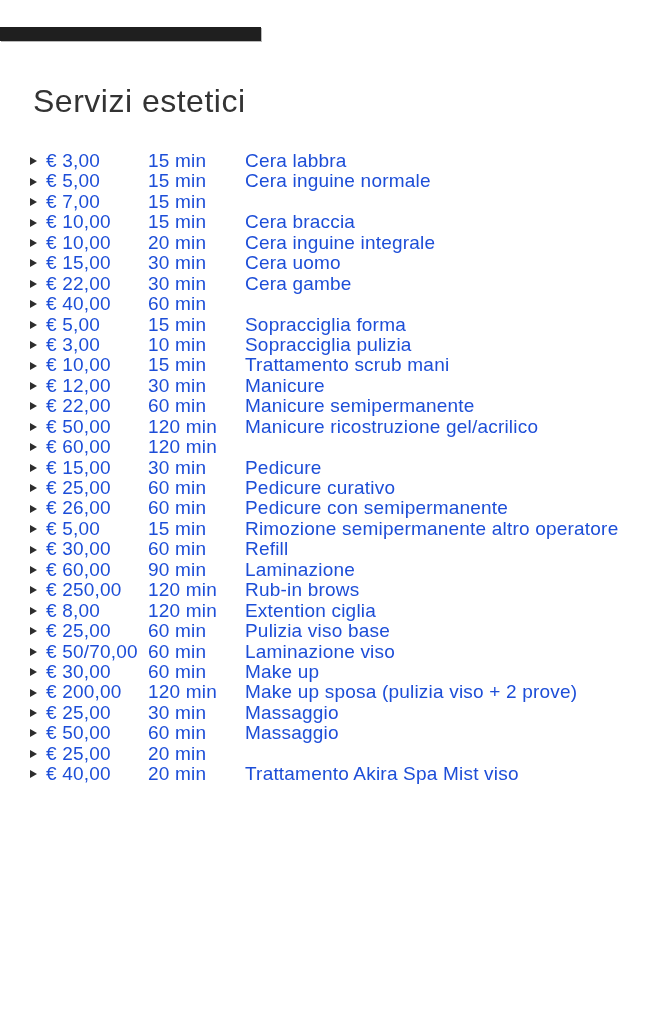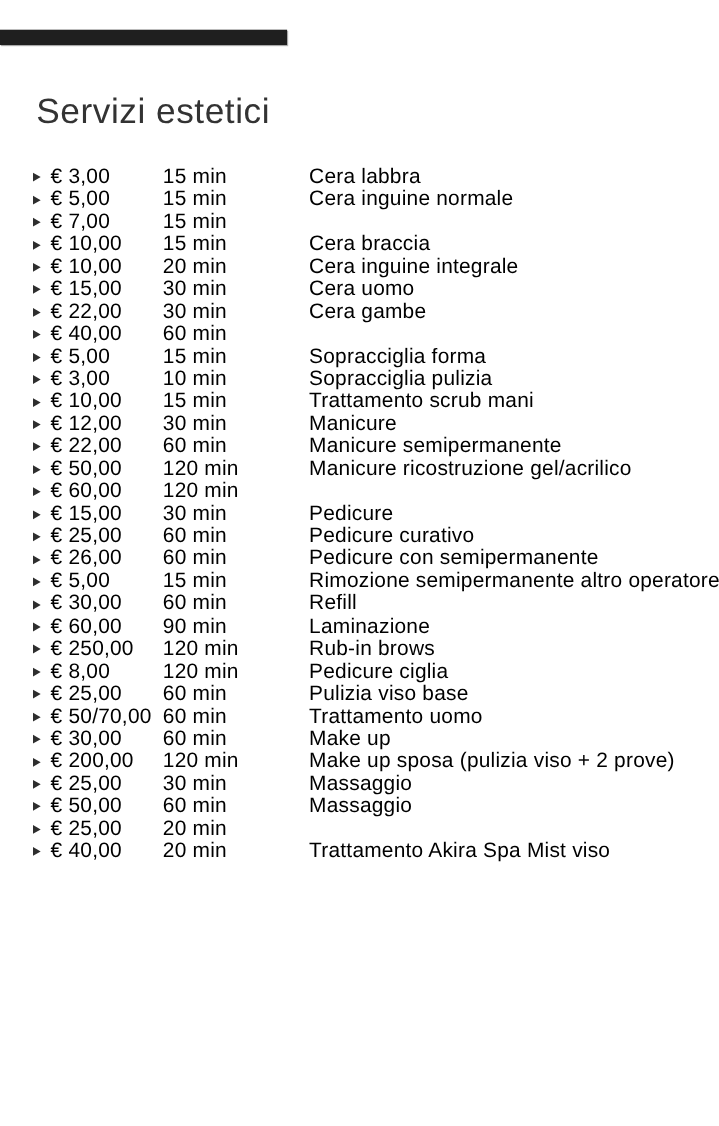--- a/index.html
+++ b/index.html
@@ -36,41 +36,40 @@
     top: 151px;
     width: 610px;
   }
   .service-row {
     display: flex;
     align-items: center;
     height: 20.45px;
     font-size: 19px;
     line-height: 20.45px;
     letter-spacing: 0.2px;
-    color: #000000;
+    color: #1d4ed8;
     white-space: nowrap;
   }
   .bullet-icon {
     width: 0;
     height: 0;
     border-left: 7px solid #2e2e2e;
     border-top: 4.5px solid transparent;
     border-bottom: 4.5px solid transparent;
     margin-right: 9px;
     flex: 0 0 auto;
   }
   .col-price {
     flex: 0 0 102px;
   }
   .col-duration {
     flex: 0 0 97px;
   }
   .col-name {
     flex: 1 1 auto;
-    margin-left: 36px;
   }
 </style>
 </head>
 <body>
 
 <div class="top-bar"></div>
 
 <h1 class="page-title">Servizi estetici</h1>
 
 <div class="service-list">
@@ -222,35 +221,35 @@
     <span class="bullet-icon"></span>
     <span class="col-price">€ 250,00</span>
     <span class="col-duration">120 min</span>
     <span class="col-name">Rub-in brows</span>
   </div>
 
   <div class="service-row">
     <span class="bullet-icon"></span>
     <span class="col-price">€ 8,00</span>
     <span class="col-duration">120 min</span>
-    <span class="col-name">Pedicure ciglia</span>
+    <span class="col-name">Extention ciglia</span>
   </div>
 
   <div class="service-row">
     <span class="bullet-icon"></span>
     <span class="col-price">€ 25,00</span>
     <span class="col-duration">60 min</span>
     <span class="col-name">Pulizia viso base</span>
   </div>
 
   <div class="service-row">
     <span class="bullet-icon"></span>
     <span class="col-price">€ 50/70,00</span>
     <span class="col-duration">60 min</span>
-    <span class="col-name">Trattamento uomo</span>
+    <span class="col-name">Laminazione viso</span>
   </div>
 
   <div class="service-row">
     <span class="bullet-icon"></span>
     <span class="col-price">€ 30,00</span>
     <span class="col-duration">60 min</span>
     <span class="col-name">Make up</span>
   </div>
 
   <div class="service-row">

